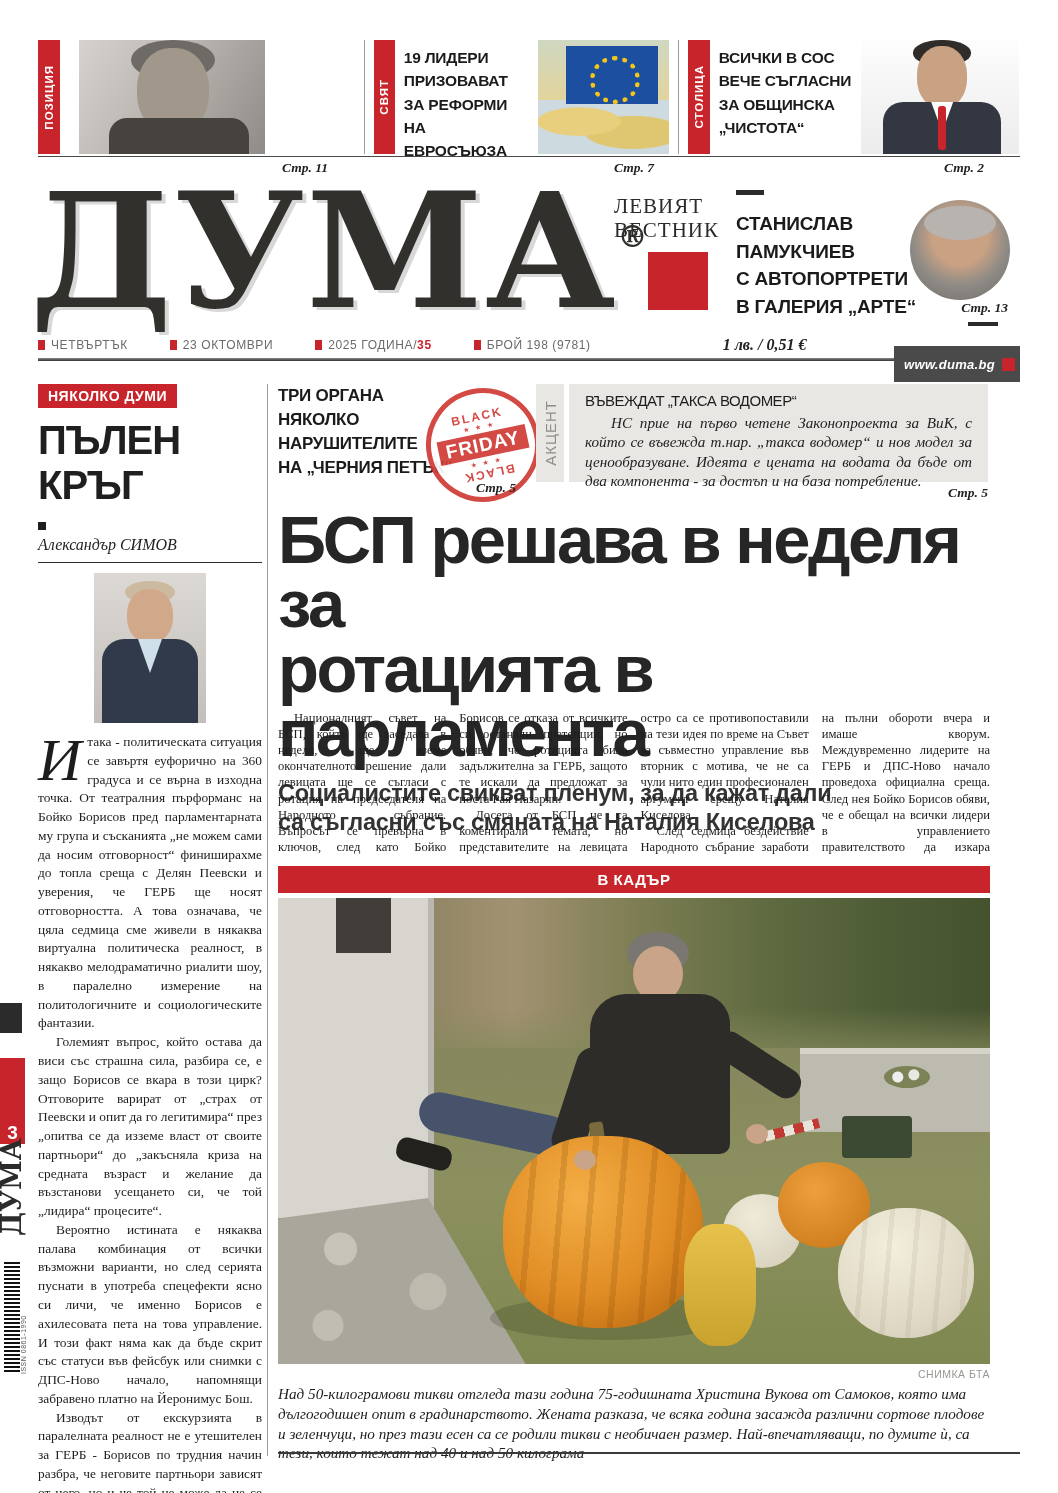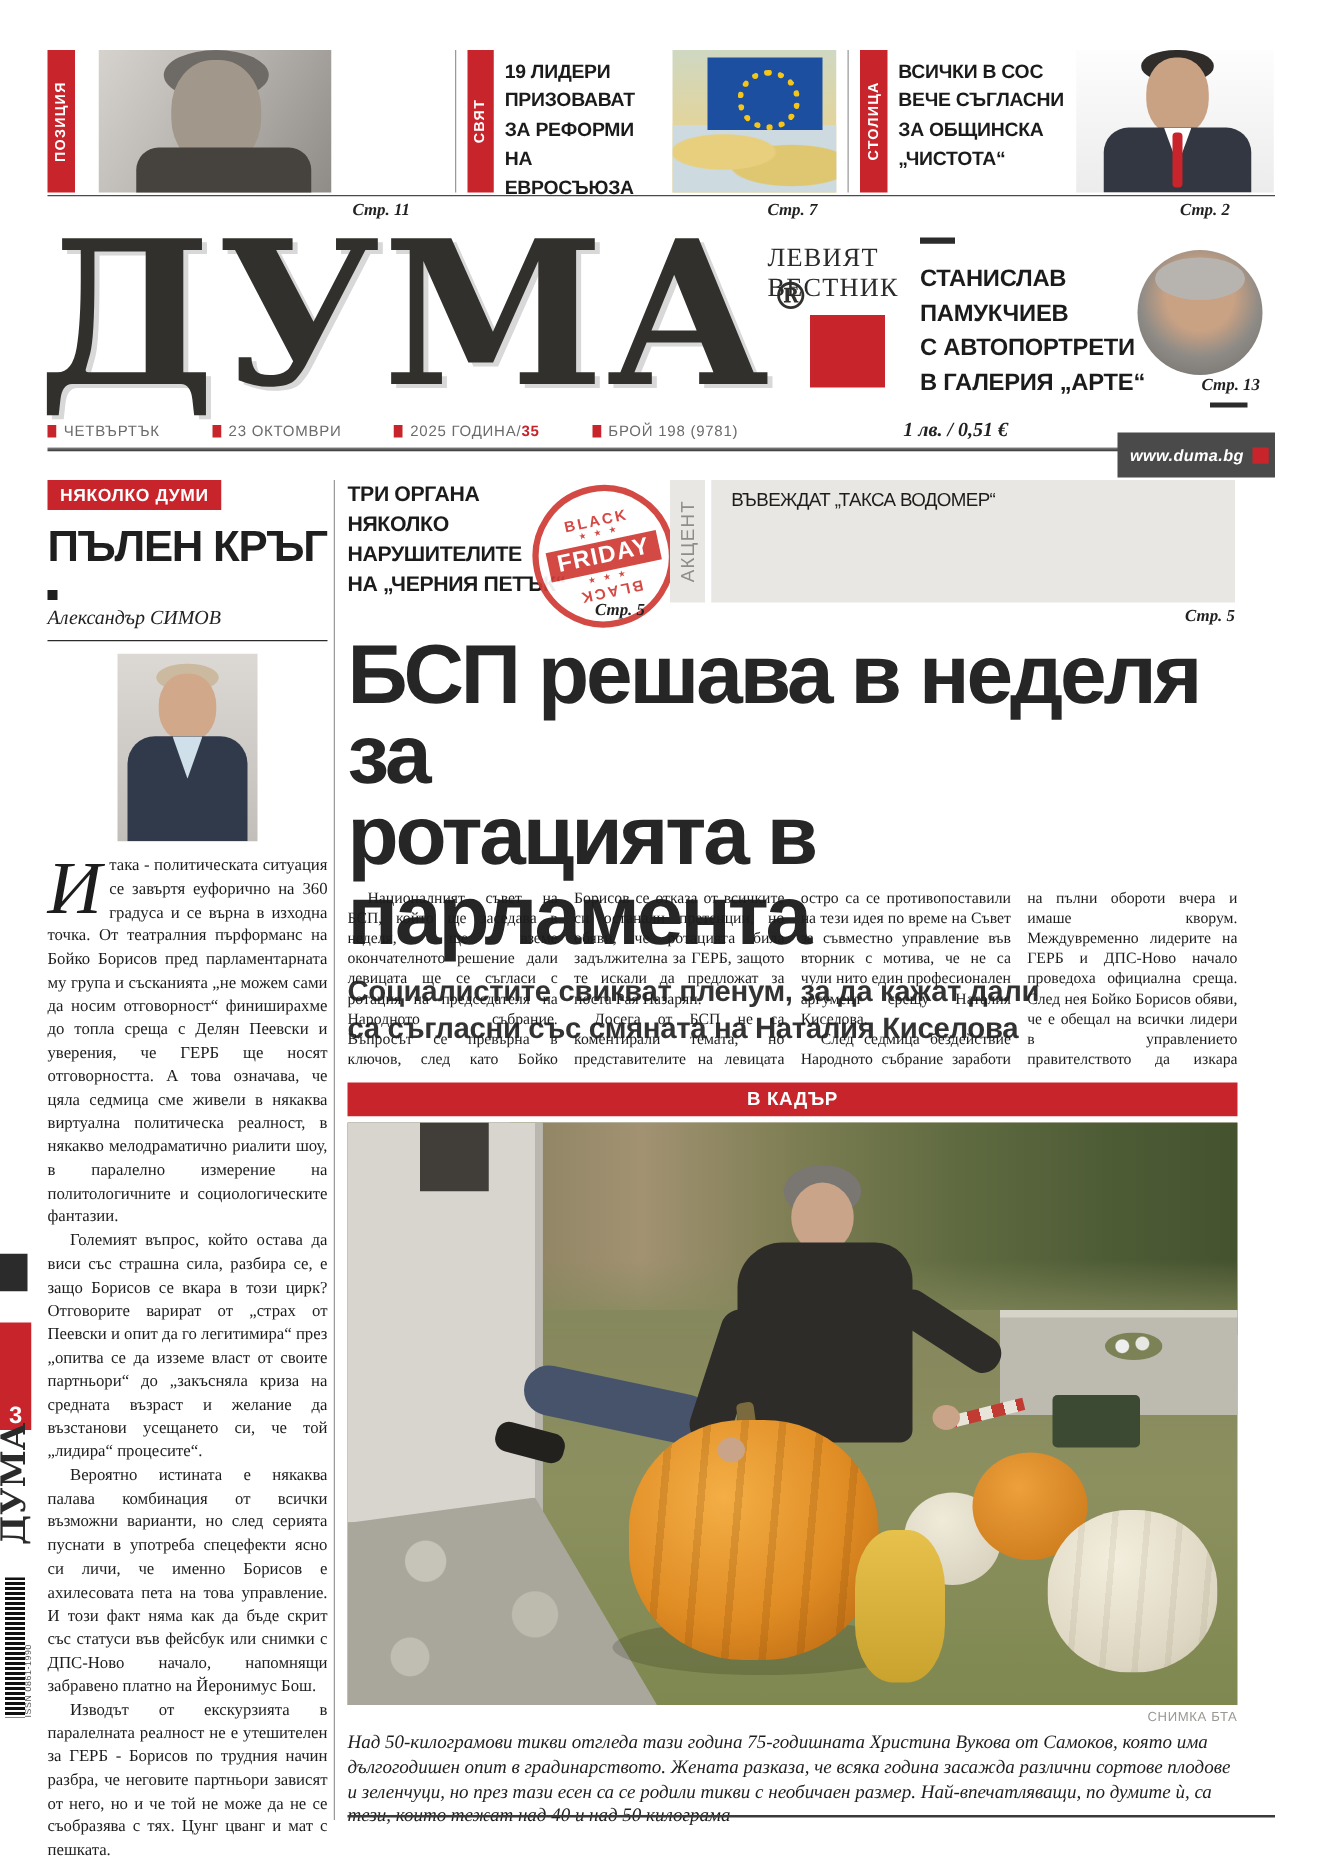--- a/index.html
+++ b/index.html
@@ -73,21 +73,21 @@
   .db-bullet{width:7px;height:10px;background:#c8242b;margin-right:6px;display:inline-block;}
   .db-price{margin-left:90px;font-family:"Liberation Serif",serif;font-style:italic;font-weight:bold;font-size:16px;color:#222;}
   .db-rule{margin-top:5px;height:3px;background:linear-gradient(180deg,#888,#333);}
   .db-web{position:absolute;right:0;top:9px;height:36px;background:#4a4a4a;display:flex;align-items:center;padding:0 5px 0 10px;}
   .db-web .txt{color:#fff;font-style:italic;font-weight:bold;font-size:13px;letter-spacing:.3px;}
   .db-web .sq{width:13px;height:13px;background:#c8242b;margin-left:7px;}
 
   
   .opinion{left:38px;top:384px;width:224px;}
   .op-rubric{display:inline-block;background:#c8242b;color:#fff;font-weight:bold;font-size:14px;padding:4px 10px;letter-spacing:.5px;}
-  .op-title{margin-top:10px;font-weight:bold;font-size:35px;letter-spacing:-1px;color:#1f1f1f;}
+  .op-title{margin-top:10px;font-weight:bold;font-size:40px;letter-spacing:-1px;color:#1f1f1f;}
   .op-bullet{width:8px;height:8px;background:#1f1f1f;margin-top:14px;}
   .op-author{margin-top:6px;font-family:"Liberation Serif",serif;font-style:italic;font-size:16px;color:#222;}
   .op-rule{margin-top:8px;border-bottom:1.5px solid #2b2b2b;}
   .op-photo{position:relative;width:112px;height:150px;margin:10px auto 10px;overflow:hidden;
        background:linear-gradient(180deg,#dcd9d4,#c2bfba);}
   .op-photo .head{position:absolute;left:33px;top:16px;width:46px;height:54px;border-radius:46%;background:#d2a88a;}
   .op-photo .hair{position:absolute;left:31px;top:8px;width:50px;height:22px;border-radius:50%;background:#cbb9a0;}
   .op-photo .suit{position:absolute;left:8px;top:66px;width:96px;height:84px;border-radius:22px 22px 0 0;background:#313a4a;}
   .op-photo .shirt{position:absolute;left:44px;top:66px;width:24px;height:34px;background:#cfe0ea;clip-path:polygon(0 0,100% 0,50% 100%);}
   .op-body{font-family:"Liberation Serif",serif;font-size:13.4px;line-height:1.40;text-align:justify;color:#1d1d1d;}
@@ -334,20 +334,21 @@
     </div>
     <div class="bf-ref pageref">Стр. 5</div>
   </div>
 
   <div class="abs akcent">
     <div class="ak-label">
         <span class="vtext">АКЦЕНТ</span>
       </div>
     <div class="ak-box">
       <div class="ak-head">ВЪВЕЖДАТ „ТАКСА ВОДОМЕР“</div>
+      <div class="ak-text serif">НС прие на първо четене Законопроекта за ВиК, с който се въвежда т.нар. „такса водомер“ и нов модел за ценообразуване. Идеята е цената на водата да бъде от два компонента - за достъп и на база потребление.</div>
     </div>
   </div>
   <div class="abs ak-ref pageref">Стр. 5</div>
 
   <div class="abs lead">
     <div class="lead-h1">
       <span class="blockline">БСП решава в неделя за</span>
       <span class="blockline">ротацията в парламента</span>
     </div>
     <div class="lead-sub">

